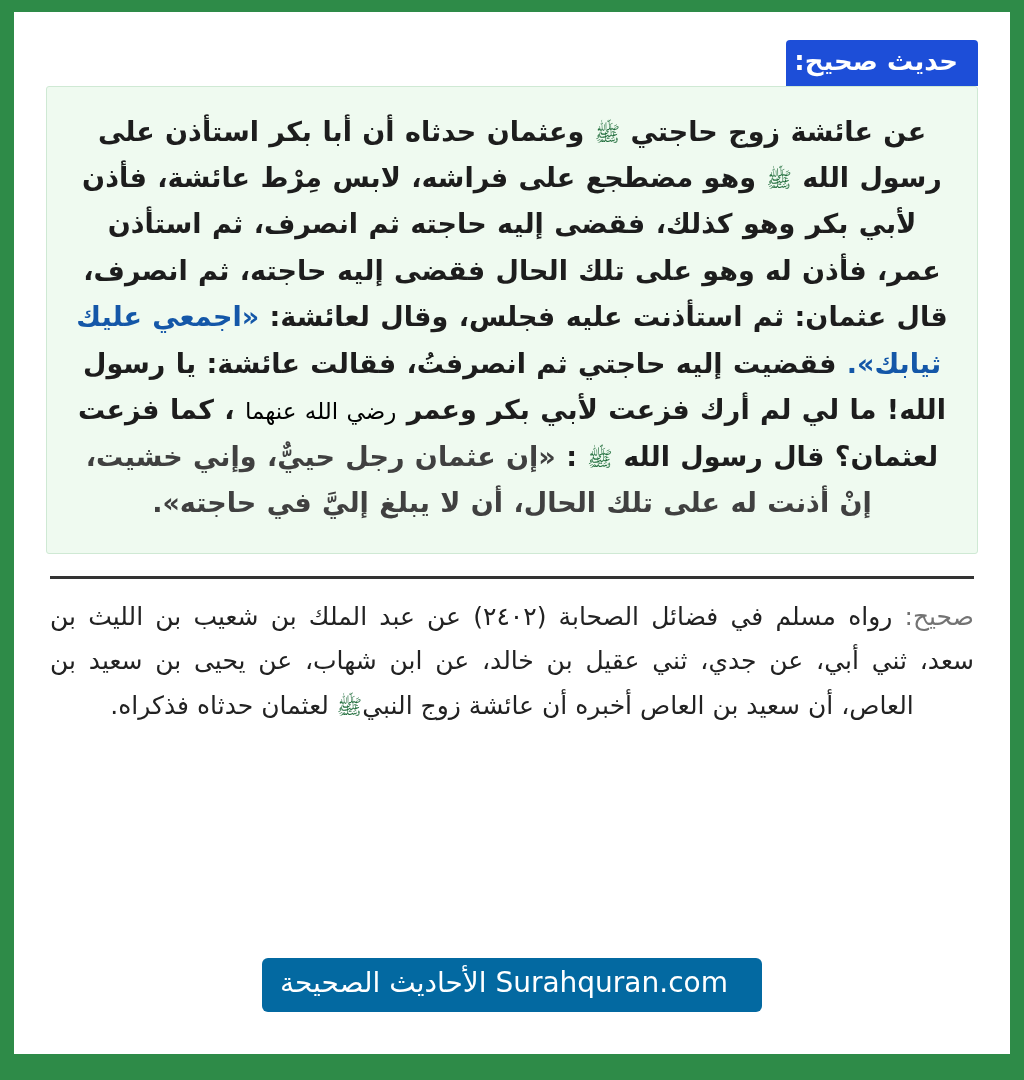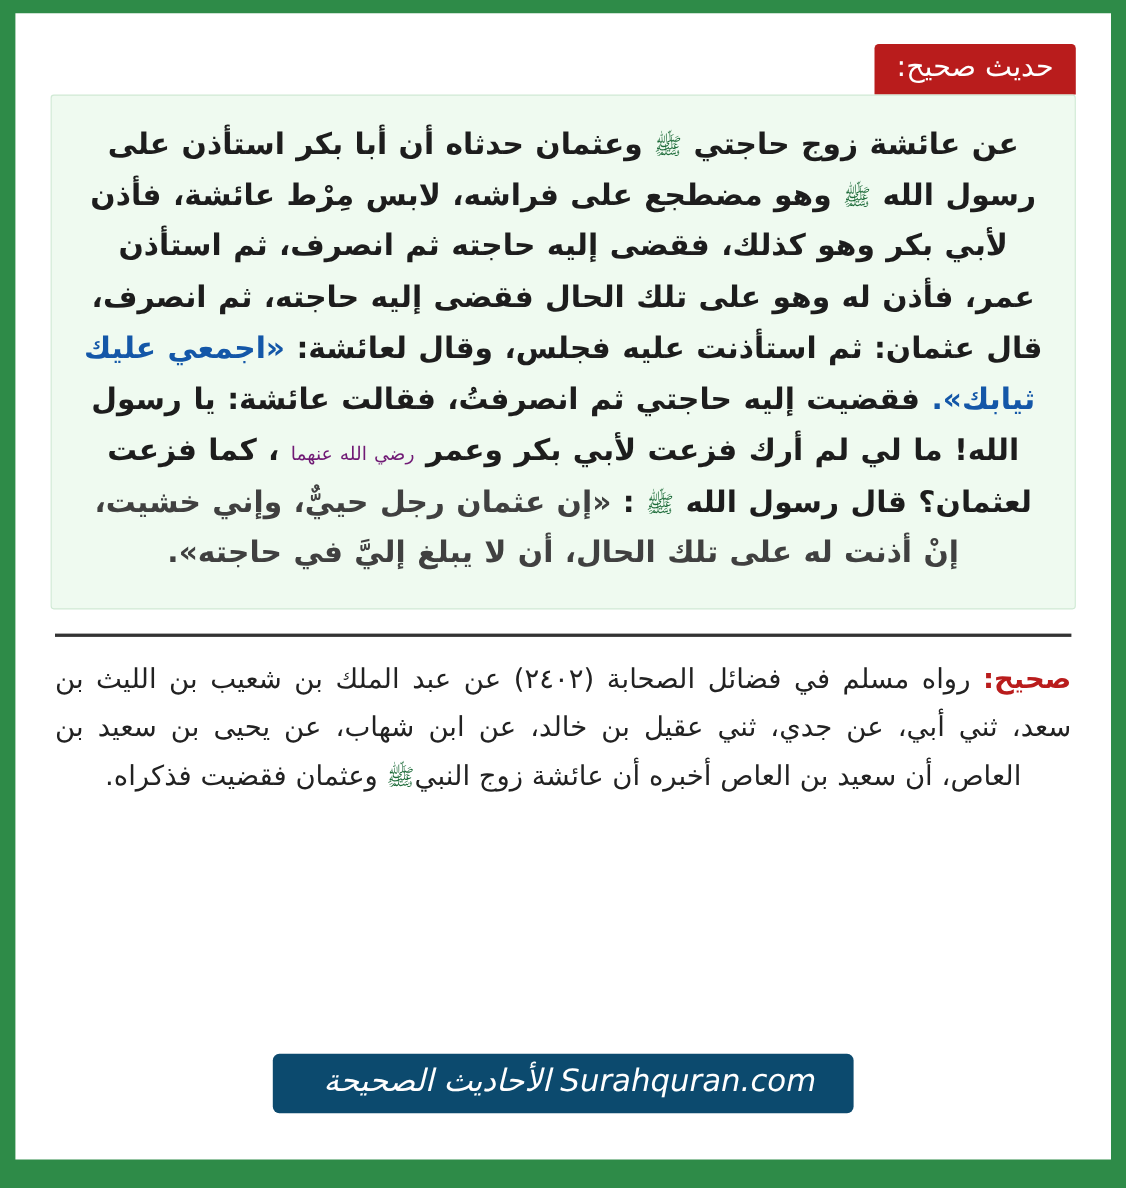--- a/index.html
+++ b/index.html
@@ -40,25 +40,25 @@
     flex-direction: column;
   }
 
   
   .header-row {
     display: flex;
     justify-content: flex-start;
     padding: 16px 18px 0 18px;
   }
   .header-badge {
-    background: #b91c1c;
+    background: #1d4ed8;
     color: #ffffff;
     font-size: 26px;
-    font-weight: normal;
-    padding: 7px 20px 10px 20px;
+    font-weight: bold;
+    padding: 7px 20px 10px 8px;
     border-radius: 4px 4px 0 0;
     line-height: 1.1;
     letter-spacing: 0;
   }
 
   
   .hadith-box {
     margin: 0 18px;
     background: #effaf0;
     border: 1px solid #cfe9d4;
@@ -80,62 +80,61 @@
   }
   .hadith-text .blue-part {
     color: #404040;
   }
   .sallam {
     font-size: 21px;
     color: #1d6b39;
     font-weight: normal;
   }
   .radia {
-    font-size: 17px;
-    color: #701a75;
+    font-size: 23px;
+    color: #000000;
     font-weight: normal;
   }
 
   
   .divider {
     margin: 22px 22px 0 22px;
     border-top: 3px solid #333333;
   }
 
   
   .takhreej {
     margin: 16px 22px 0 22px;
     font-size: 25px;
     line-height: 1.78;
     color: #222222;
     text-align: justify;
     text-align-last: center;
   }
   .takhreej .grade {
-    color: #b91c1c;
-    font-weight: bold;
+    color: #737373;
+    font-weight: normal;
   }
 
   
   .footer-row {
     margin-top: auto;
     display: flex;
     justify-content: center;
     padding-bottom: 16px;
   }
   .site-badge {
-    background: #0c4a6e;
+    background: #0369a1;
     color: #ffffff;
     font-size: 28px;
-    padding: 9px 34px 13px 46px;
+    padding: 9px 34px 13px 18px;
     border-radius: 6px;
     line-height: 1.15;
     display: inline-block;
     white-space: nowrap;
-    font-style: italic;
   }
   .site-badge .domain-text {
     font-family: "DejaVu Sans", "Liberation Sans", sans-serif;
     direction: ltr;
     display: inline-block;
   }
 </style>
 </head>
 <body>
 
@@ -159,21 +158,21 @@
         <span>، كما فزعت لعثمان؟ قال رسول الله</span>
         <span class="sallam">ﷺ</span>
         <span>: </span>
         <span class="blue-part">«إن عثمان رجل حييٌّ، وإني خشيت، إنْ أذنت له على تلك الحال، أن لا يبلغ إليَّ في حاجته».</span>
       </p>
     </div>
 
     <div class="divider"></div>
 
     <div class="takhreej">
-      <span class="grade">صحيح:</span><span> رواه مسلم في فضائل الصحابة (٢٤٠٢) عن عبد الملك بن شعيب بن الليث بن سعد، ثني أبي، عن جدي، ثني عقيل بن خالد، عن ابن شهاب، عن يحيى بن سعيد بن العاص، أن سعيد بن العاص أخبره أن عائشة زوج النبي</span><span class="sallam">ﷺ</span><span> وعثمان فقضيت فذكراه.</span>
+      <span class="grade">صحيح:</span><span> رواه مسلم في فضائل الصحابة (٢٤٠٢) عن عبد الملك بن شعيب بن الليث بن سعد، ثني أبي، عن جدي، ثني عقيل بن خالد، عن ابن شهاب، عن يحيى بن سعيد بن العاص، أن سعيد بن العاص أخبره أن عائشة زوج النبي</span><span class="sallam">ﷺ</span><span> لعثمان حدثاه فذكراه.</span>
     </div>
 
     <div class="footer-row">
       <div class="site-badge">
         <span class="domain-text">Surahquran.com</span>
         <span>الأحاديث الصحيحة</span>
       </div>
     </div>
 
   </div>

